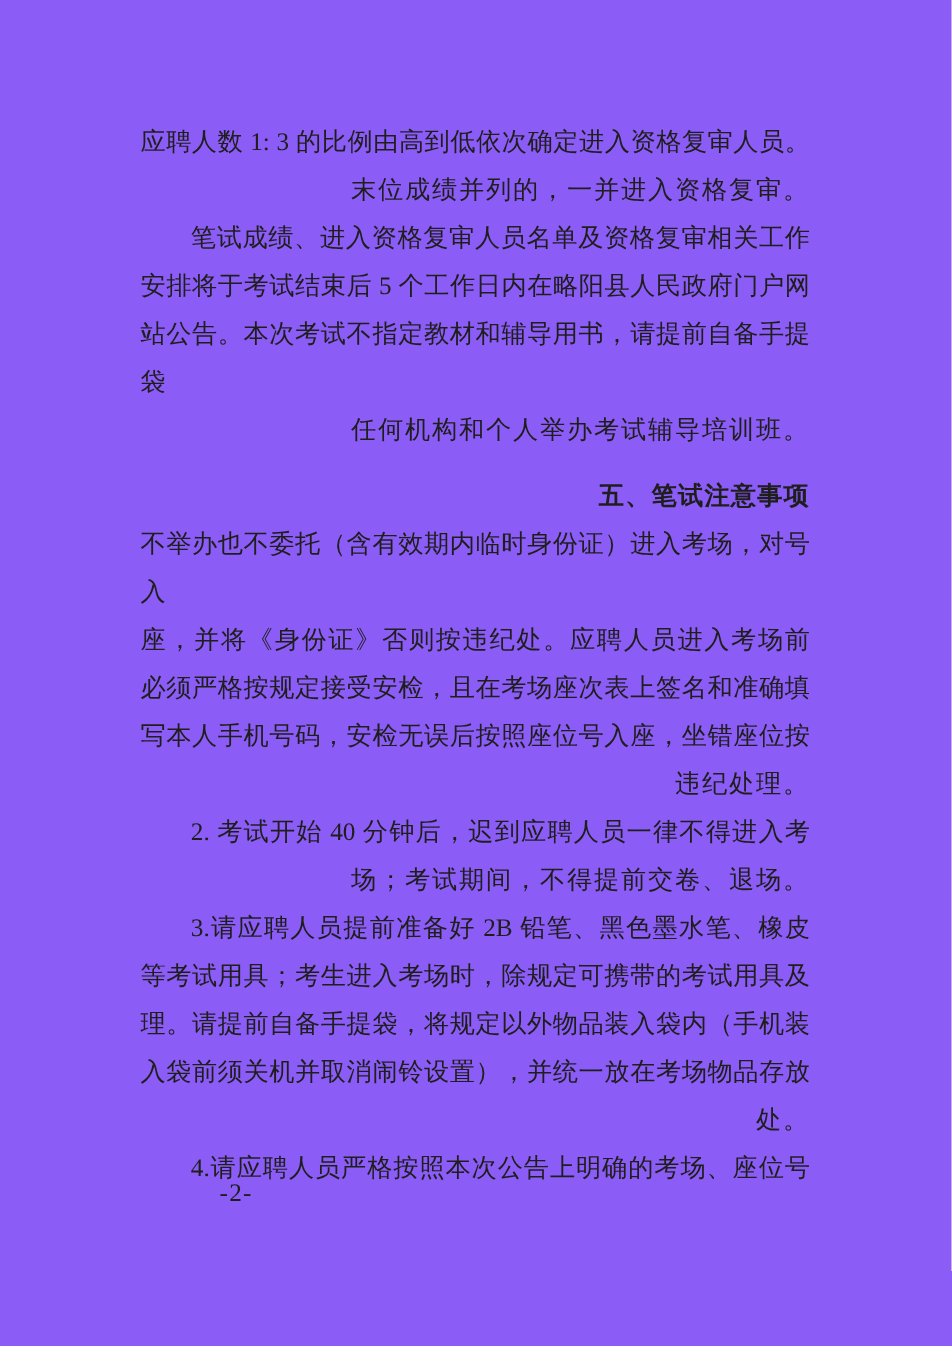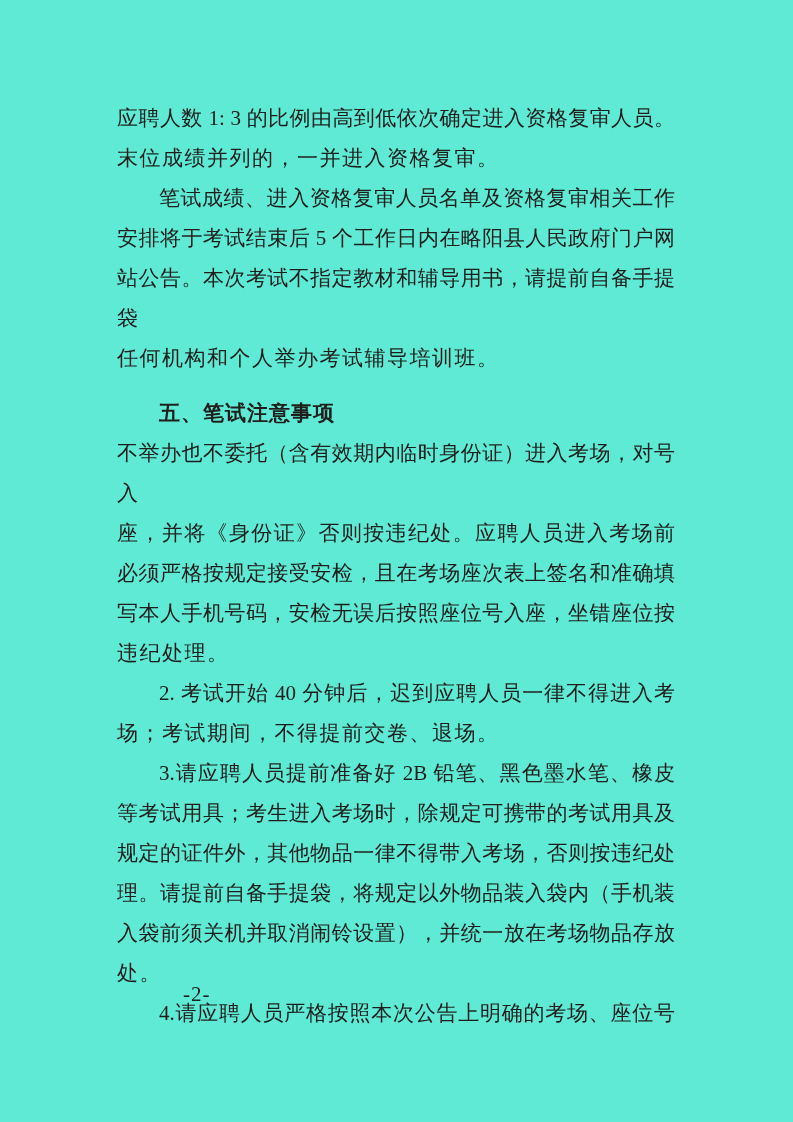--- a/index.html
+++ b/index.html
@@ -4,36 +4,36 @@
 <style>
   html, body {
     margin: 0;
     padding: 0;
     background: #ffffff;
   }
   .page {
     position: relative;
     width: 793px;
     height: 1122px;
-    background: #5eead4;
+    background: #8b5cf6;
     overflow: hidden;
     font-family: "Liberation Serif", "DejaVu Serif", serif;
     color: #1e1e1c;
   }
   .body-text {
     position: absolute;
     left: 117px;
     top: 98px;
     width: 558px;
   }
   .line {
     font-size: 21px;
     line-height: 40px;
     white-space: nowrap;
-    text-align: left;
+    text-align: right;
     letter-spacing: 1.5px;
   }
   .line.fill {
     white-space: normal;
     text-align: justify;
     text-align-last: justify;
     letter-spacing: 0;
   }
   .line.indent {
     text-indent: 42px;
@@ -72,21 +72,20 @@
     <div class="line fill">座，并将《身份证》否则按违纪处。应聘人员进入考场前</div>
     <div class="line fill">必须严格按规定接受安检，且在考场座次表上签名和准确填</div>
     <div class="line fill">写本人手机号码，安检无误后按照座位号入座，坐错座位按</div>
     <div class="line">违纪处理。</div>
 
     <div class="line fill indent">2. 考试开始 40 分钟后，迟到应聘人员一律不得进入考</div>
     <div class="line">场；考试期间，不得提前交卷、退场。</div>
 
     <div class="line fill indent">3.请应聘人员提前准备好 2B 铅笔、黑色墨水笔、橡皮</div>
     <div class="line fill">等考试用具；考生进入考场时，除规定可携带的考试用具及</div>
-    <div class="line fill">规定的证件外，其他物品一律不得带入考场，否则按违纪处</div>
     <div class="line fill">理。请提前自备手提袋，将规定以外物品装入袋内（手机装</div>
     <div class="line fill">入袋前须关机并取消闹铃设置），并统一放在考场物品存放</div>
     <div class="line">处。</div>
 
     <div class="line fill indent">4.请应聘人员严格按照本次公告上明确的考场、座位号</div>
 
   </div>
 
   <div class="page-number">-2-</div>
 </div>

